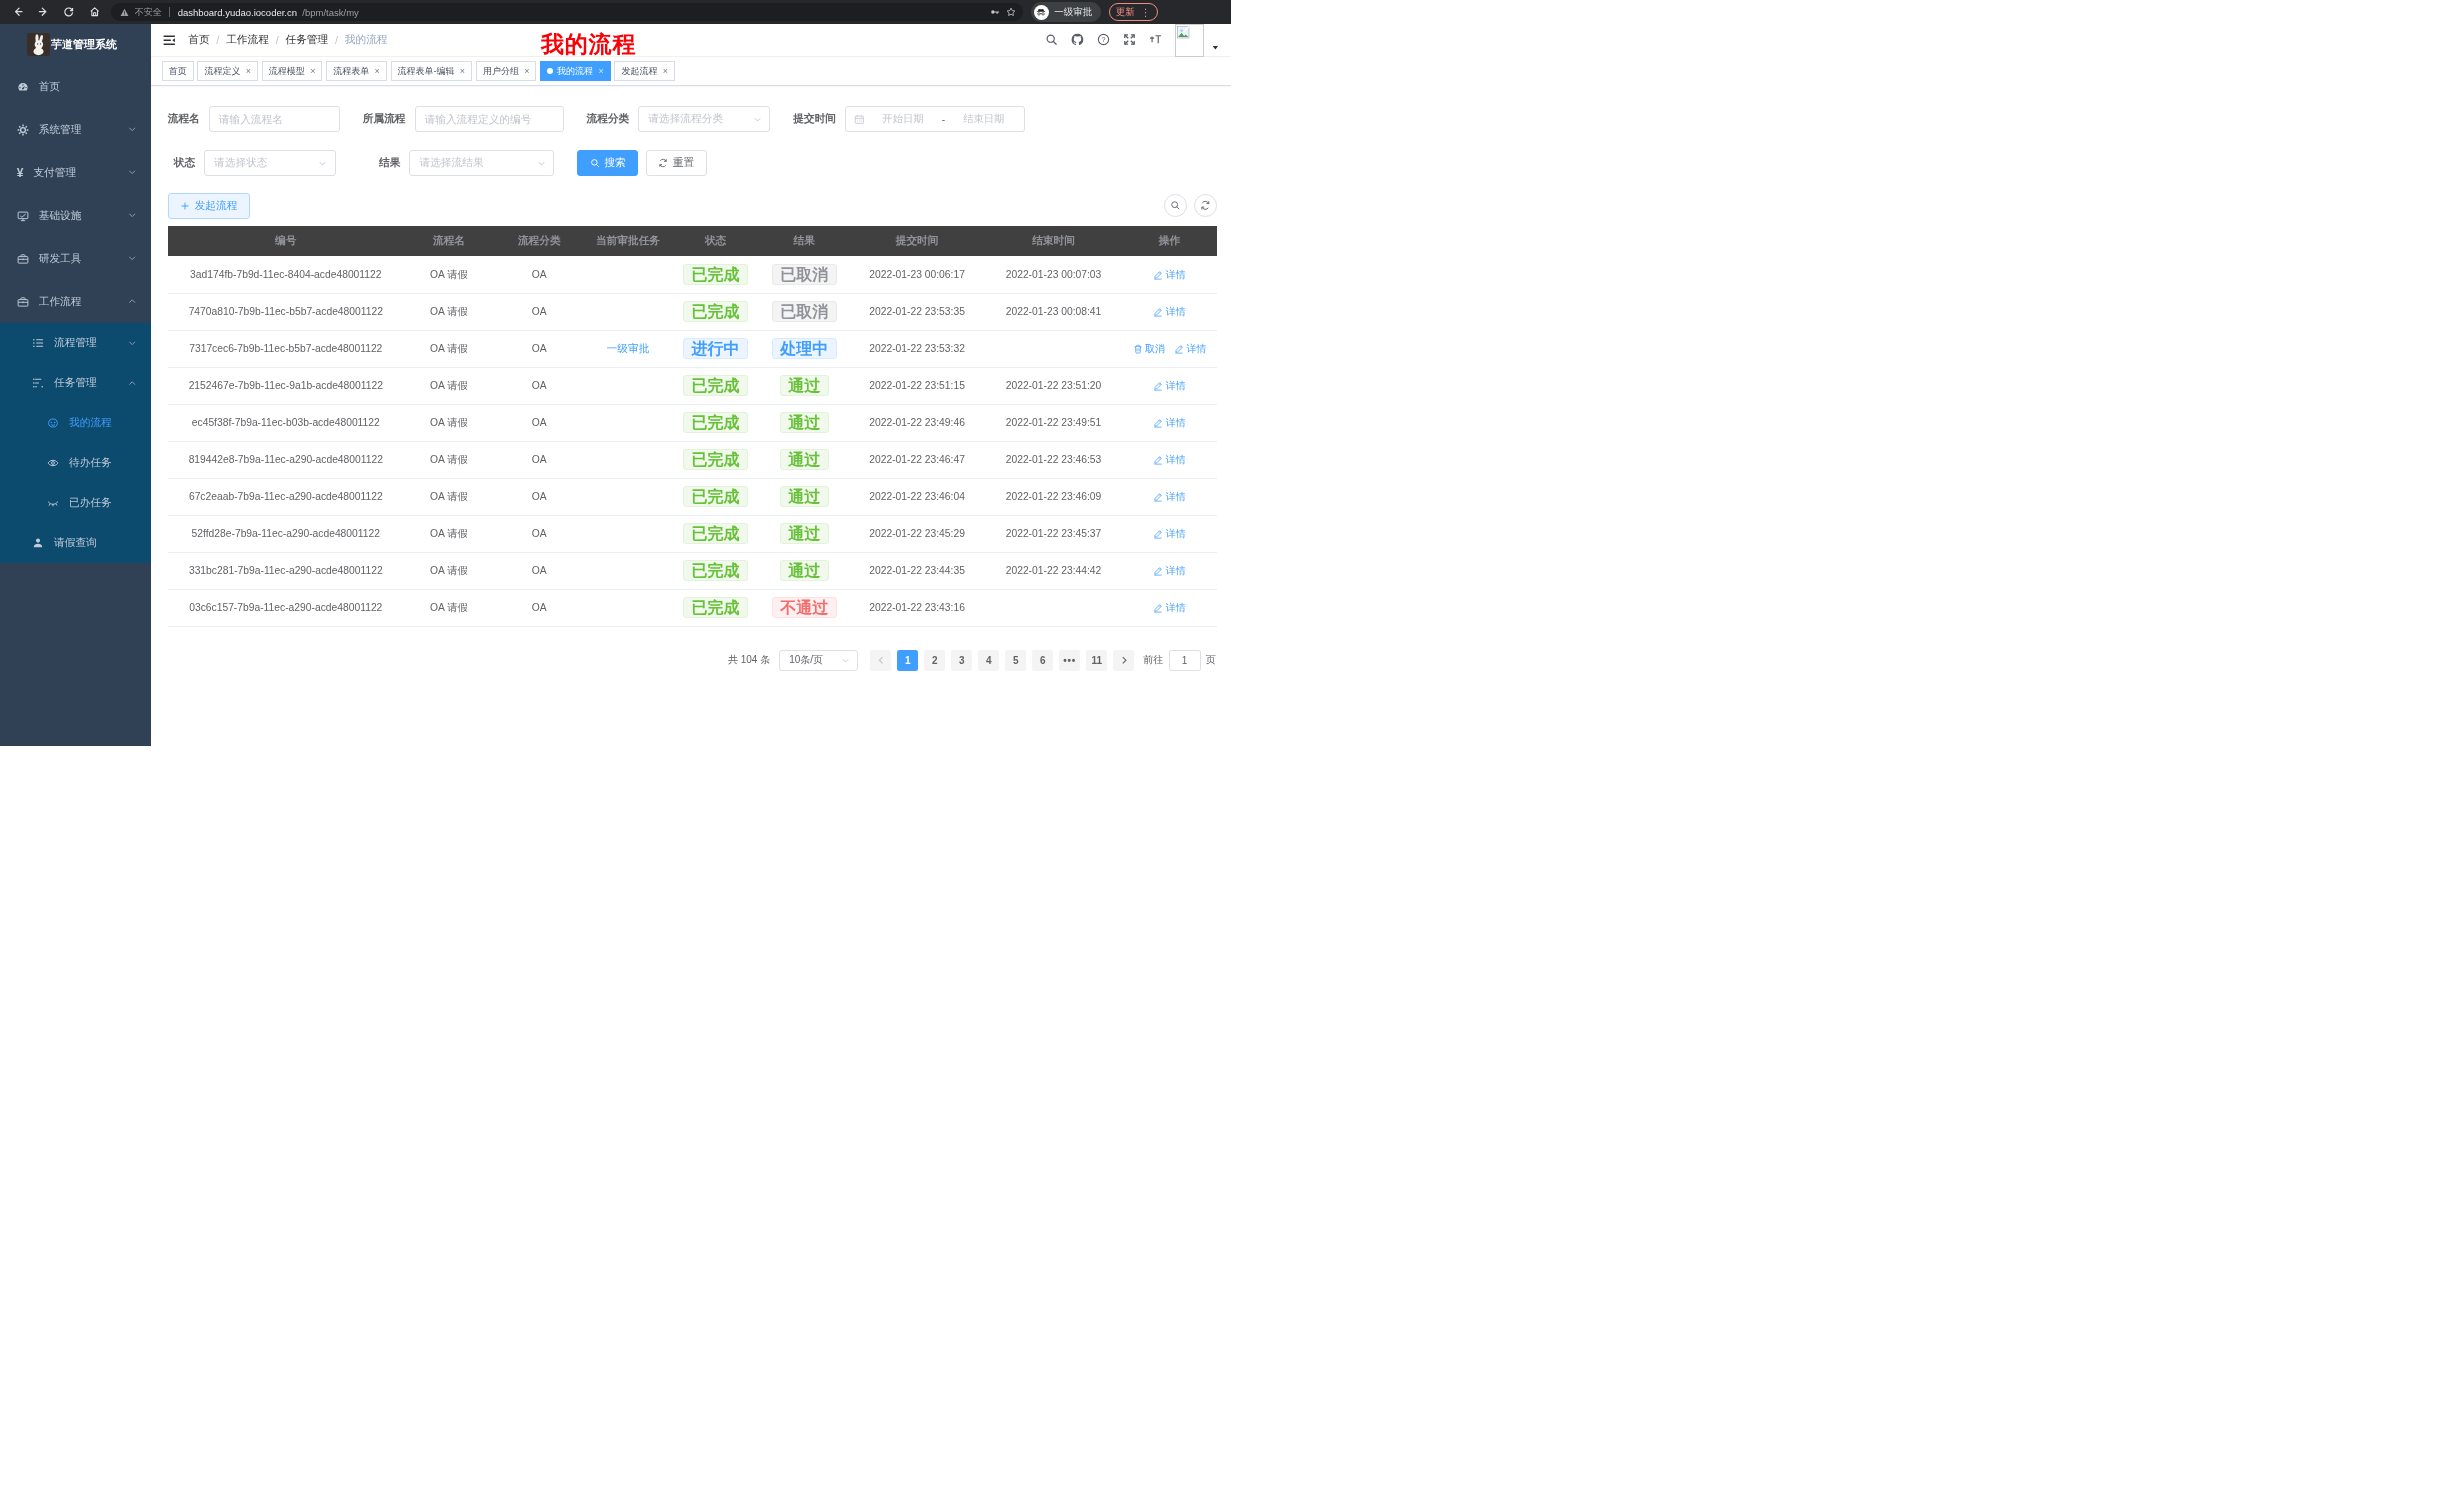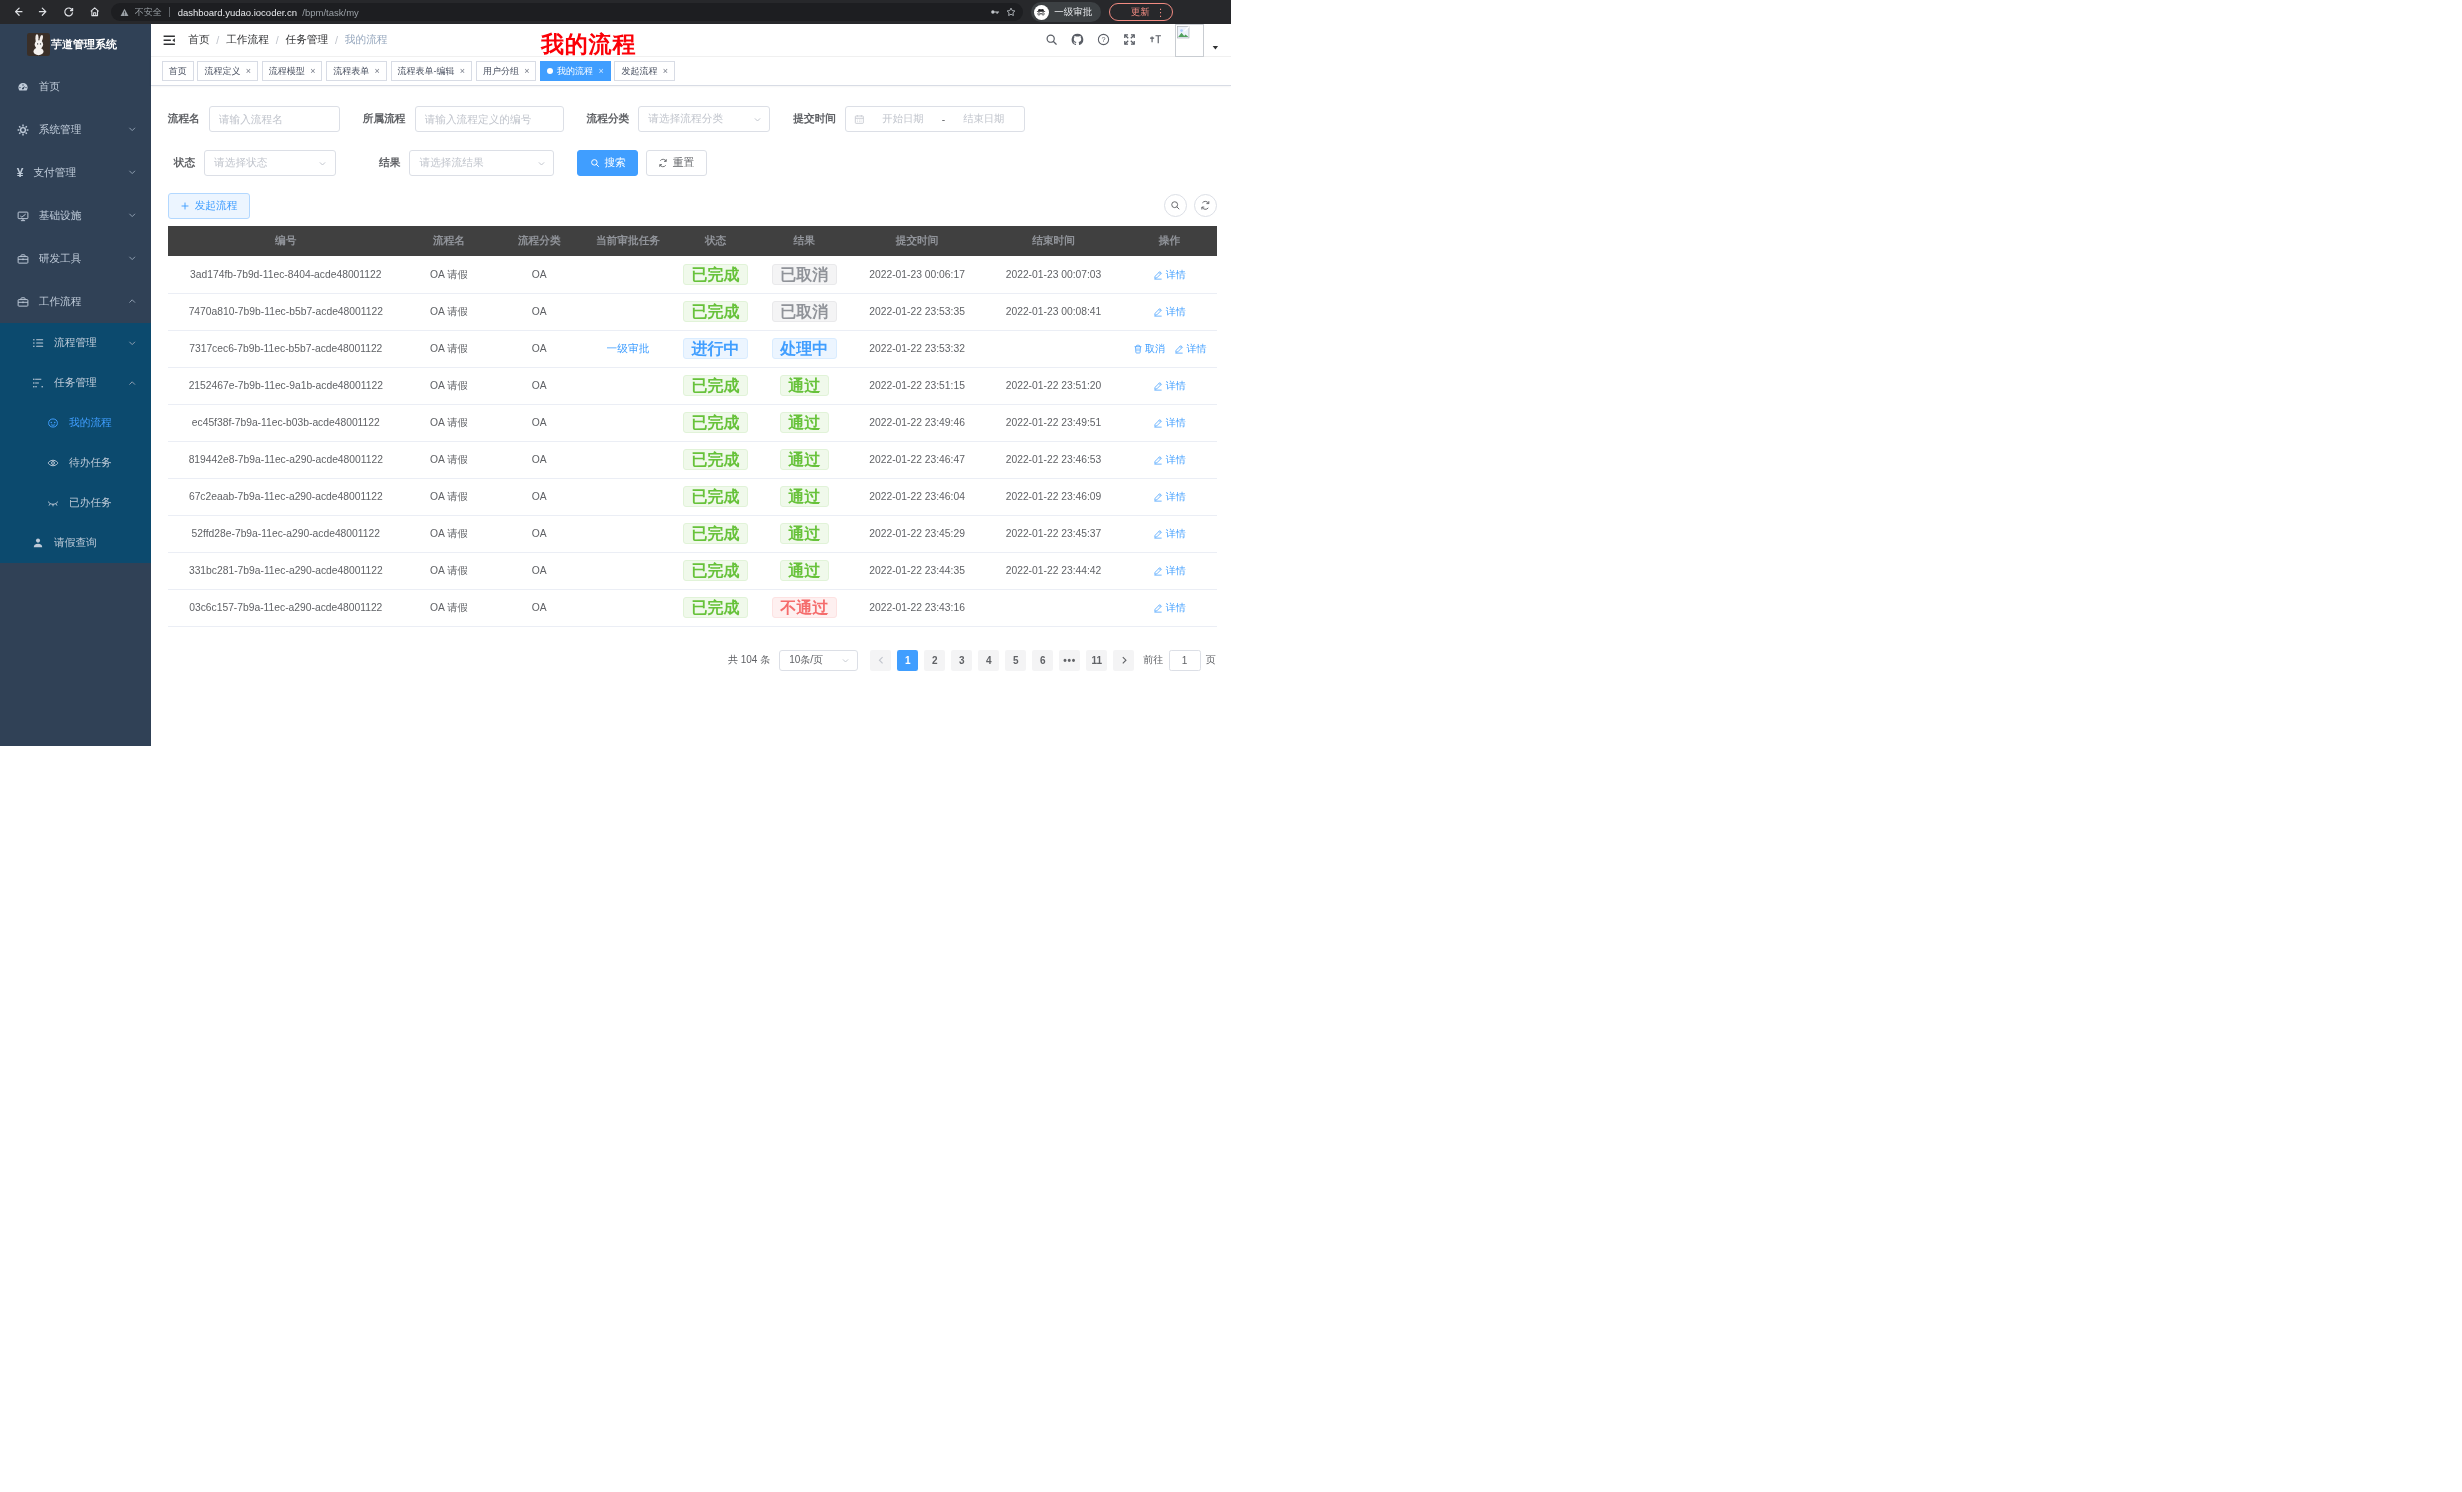--- a/index.html
+++ b/index.html
@@ -21,21 +21,21 @@
   .url-host { color:#e8eaed; font-size:9.5px;text-align:center; }
   .url-path { color:#9aa0a6; font-size:9.5px; }
   .pill-spacer { flex:1; }
   .url-pill .mini { color:#c3c7cc; } .url-pill .mini svg { width:10px; height:10px; }
   .incog { height:20px; background:#3c4043; border-radius:10px; display:flex; align-items:center;
     gap:5.3px; padding:0 9px 0 3px; color:#e8eaed; font-size:9.5px; }
   .incog-circle { width:15px; height:15px; background:#fff; border-radius:50%; color:#202124;
     display:flex; align-items:center; justify-content:center; }
   .incog-circle svg { width:10px; height:10px; }
   .update-pill { height:18px; border:0.8px solid #f28b82; border-radius:10px; color:#f28b82;
-    display:flex; align-items:center; gap:6px; padding:0 6px 0 21px; font-size:9.5px; cursor:pointer; }
+    display:flex; align-items:center; gap:6px; padding:0 6px 0 6px; font-size:9.5px; cursor:pointer; }
   .update-pill .dots { font-size:10px; letter-spacing:0; color:#f28b82; }
 
   
   .app { display:flex; height:722px; }
   .sidebar { width:151px; background:#304156; flex-shrink:0; }
   .logo-row { height:41px; display:flex; align-items:center; padding:0 0 0 27px; gap:1px; cursor:pointer; }
   .logo-img { width:23px; height:23px; border-radius:2.3px; overflow:hidden; flex-shrink:0; }
   .logo-title { color:#fff; font-size:11px; font-weight:700; white-space:nowrap; }
   .menu-item { display:flex; align-items:center; color:#bfcbd9; font-size:10.7px; cursor:pointer; }
   .menu-item.lvl1 { height:43px; padding-left:16.7px; }

